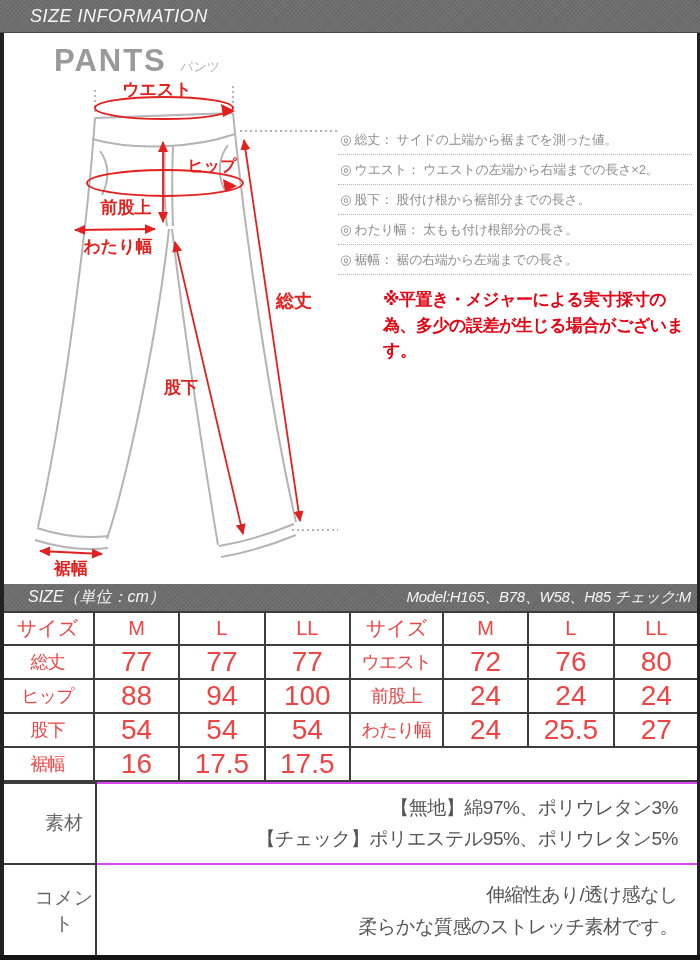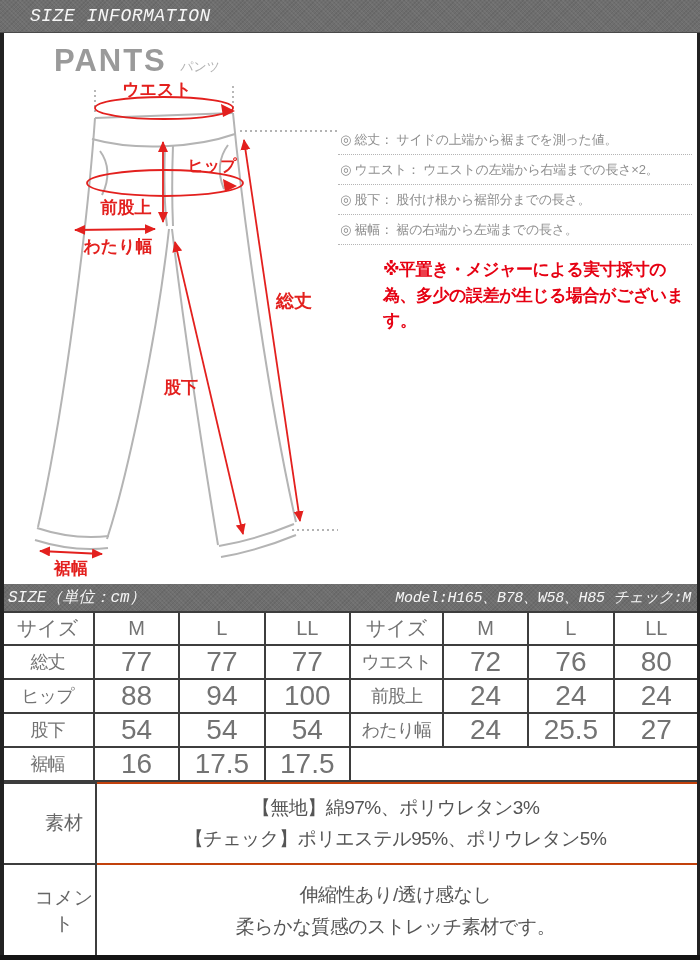--- a/index.html
+++ b/index.html
@@ -4,52 +4,52 @@
 <style>
   * { margin:0; padding:0; box-sizing:border-box; }
   body { background:#ffffff; font-family:"Liberation Sans","DejaVu Sans",sans-serif; }
   .page { position:relative; width:700px; height:960px; background:#fff; overflow:hidden; }
 
   .gray-bar {
     background-color:#6e6e6e;
     background-image:
       repeating-linear-gradient(45deg, rgba(255,255,255,.05) 0 1px, transparent 1px 3px),
       repeating-linear-gradient(-45deg, rgba(0,0,0,.07) 0 1px, transparent 1px 3px);
-    color:#f6f6f6; font-style:italic;font-family:Liberation Mono, monospace;
+    color:#f6f6f6; font-style:italic;
   }
   .top-bar { height:33px; line-height:33px; font-size:18px; padding-left:30px; letter-spacing:.5px; border-bottom:1px solid #4a4a4a; }
 
   .title-row { height:45px; padding:10px 15px 0 14px;margin-left:40px; }
   .pants-title { display:inline-block; font-size:31px; font-weight:bold; color:#9a9a9a; letter-spacing:2px; }
   .pants-sub { font-size:13px; color:#b3b3b3; margin-left:9px; }
 
   .main { position:relative; height:506px; }
   .diagram-svg { position:absolute; left:5px; top:0; }
 
   .defs-col { position:absolute; left:338px; top:47px; width:354px; }
   .defs-col ul { list-style:none; }
   .defs-col li {
     font-size:13px; color:#8e8e8e; padding:6px 0 5px 2px;
     border-bottom:1px dotted #b5b5b5; letter-spacing:-.2px; white-space:nowrap;
   }
   .warning { margin-top:12px; font-size:17px; font-weight:bold; color:#e60012; line-height:1.5; letter-spacing:-.5px;margin-left:45px; }
 
-  .size-bar { height:27px; display:flex; justify-content:space-between; align-items:center; padding:0 9px 0 8px; }
+  .size-bar { height:27px; display:flex; justify-content:space-between; align-items:center; padding:0 9px 0 28px; }
   .size-bar-left { font-size:16px; letter-spacing:0; }
   .size-bar-right { font-size:15px; letter-spacing:-.3px; }
 
   table { width:100%; border-collapse:collapse; table-layout:fixed; background:#fff; }
-  .size-table td, .size-table th { border:2px solid #3d3d3d; height:33px; text-align:center; vertical-align:middle; color:#737373; font-weight:normal; }
+  .size-table td, .size-table th { border:2px solid #3d3d3d; height:33px; text-align:center; vertical-align:middle; color:#ef4444; font-weight:normal; }
   .size-table th { font-size:20px; }
   .size-table td { font-size:28px; }
   .size-table .lbl { font-size:18px; letter-spacing:-1px; }
   .size-table col.c0, .size-table col.c4 { width:13.3%; }
 
   .info-table th { border:2px solid #3d3d3d; width:95px; font-size:19px; color:#666; font-weight:normal; text-align:center; vertical-align:middle;padding-left:31px; }
-  .info-table td { border:2px solid #c2410c; font-size:19px; color:#555; text-align:center; vertical-align:middle; padding:8px 20px 8px 16px; line-height:1.65; letter-spacing:-.5px; }
+  .info-table td { border:2px solid #d946ef; font-size:19px; color:#555; text-align:right; vertical-align:middle; padding:8px 20px 8px 16px; line-height:1.65; letter-spacing:-.5px; }
   .info-table tr.material-row  { height:80px; }
   .info-table tr.comment-row   { height:94px; }
 
   .frame-left   { position:absolute; left:0; top:33px; bottom:0; width:4px; background:#222; z-index:6; }
   .frame-right  { position:absolute; right:0; top:33px; bottom:0; width:3px; background:#222; z-index:6; }
   .frame-bottom { position:absolute; left:0; right:0; bottom:0; height:5px; background:#141414; z-index:7; }
 
   .red-label { fill:#e3201e; font-weight:bold; font-family:"Liberation Sans",sans-serif; }
 </style>
 </head>
@@ -120,20 +120,21 @@
       <text class="red-label" x="289" y="229" font-size="18" text-anchor="middle">総丈</text>
       <text class="red-label" x="176" y="315" font-size="17" text-anchor="middle">股下</text>
       <text class="red-label" x="66" y="496" font-size="17" text-anchor="middle">裾幅</text>
     </svg>
 
     <div class="defs-col">
       <ul>
         <li>◎ 総丈： サイドの上端から裾までを測った値。</li>
         <li>◎ ウエスト： ウエストの左端から右端までの長さ×2。</li>
         <li>◎ 股下： 股付け根から裾部分までの長さ。</li>
+        <li>◎ わたり幅： 太もも付け根部分の長さ。</li>
         <li>◎ 裾幅： 裾の右端から左端までの長さ。</li>
       </ul>
       <p class="warning">※平置き・メジャーによる実寸採寸の為、多少の誤差が生じる場合がございます。</p>
     </div>
   </div>
 
   <div class="gray-bar size-bar">
     <span class="size-bar-left">SIZE（単位：cm）</span>
     <span class="size-bar-right">Model:H165、B78、W58、H85 チェック:M</span>
   </div>

